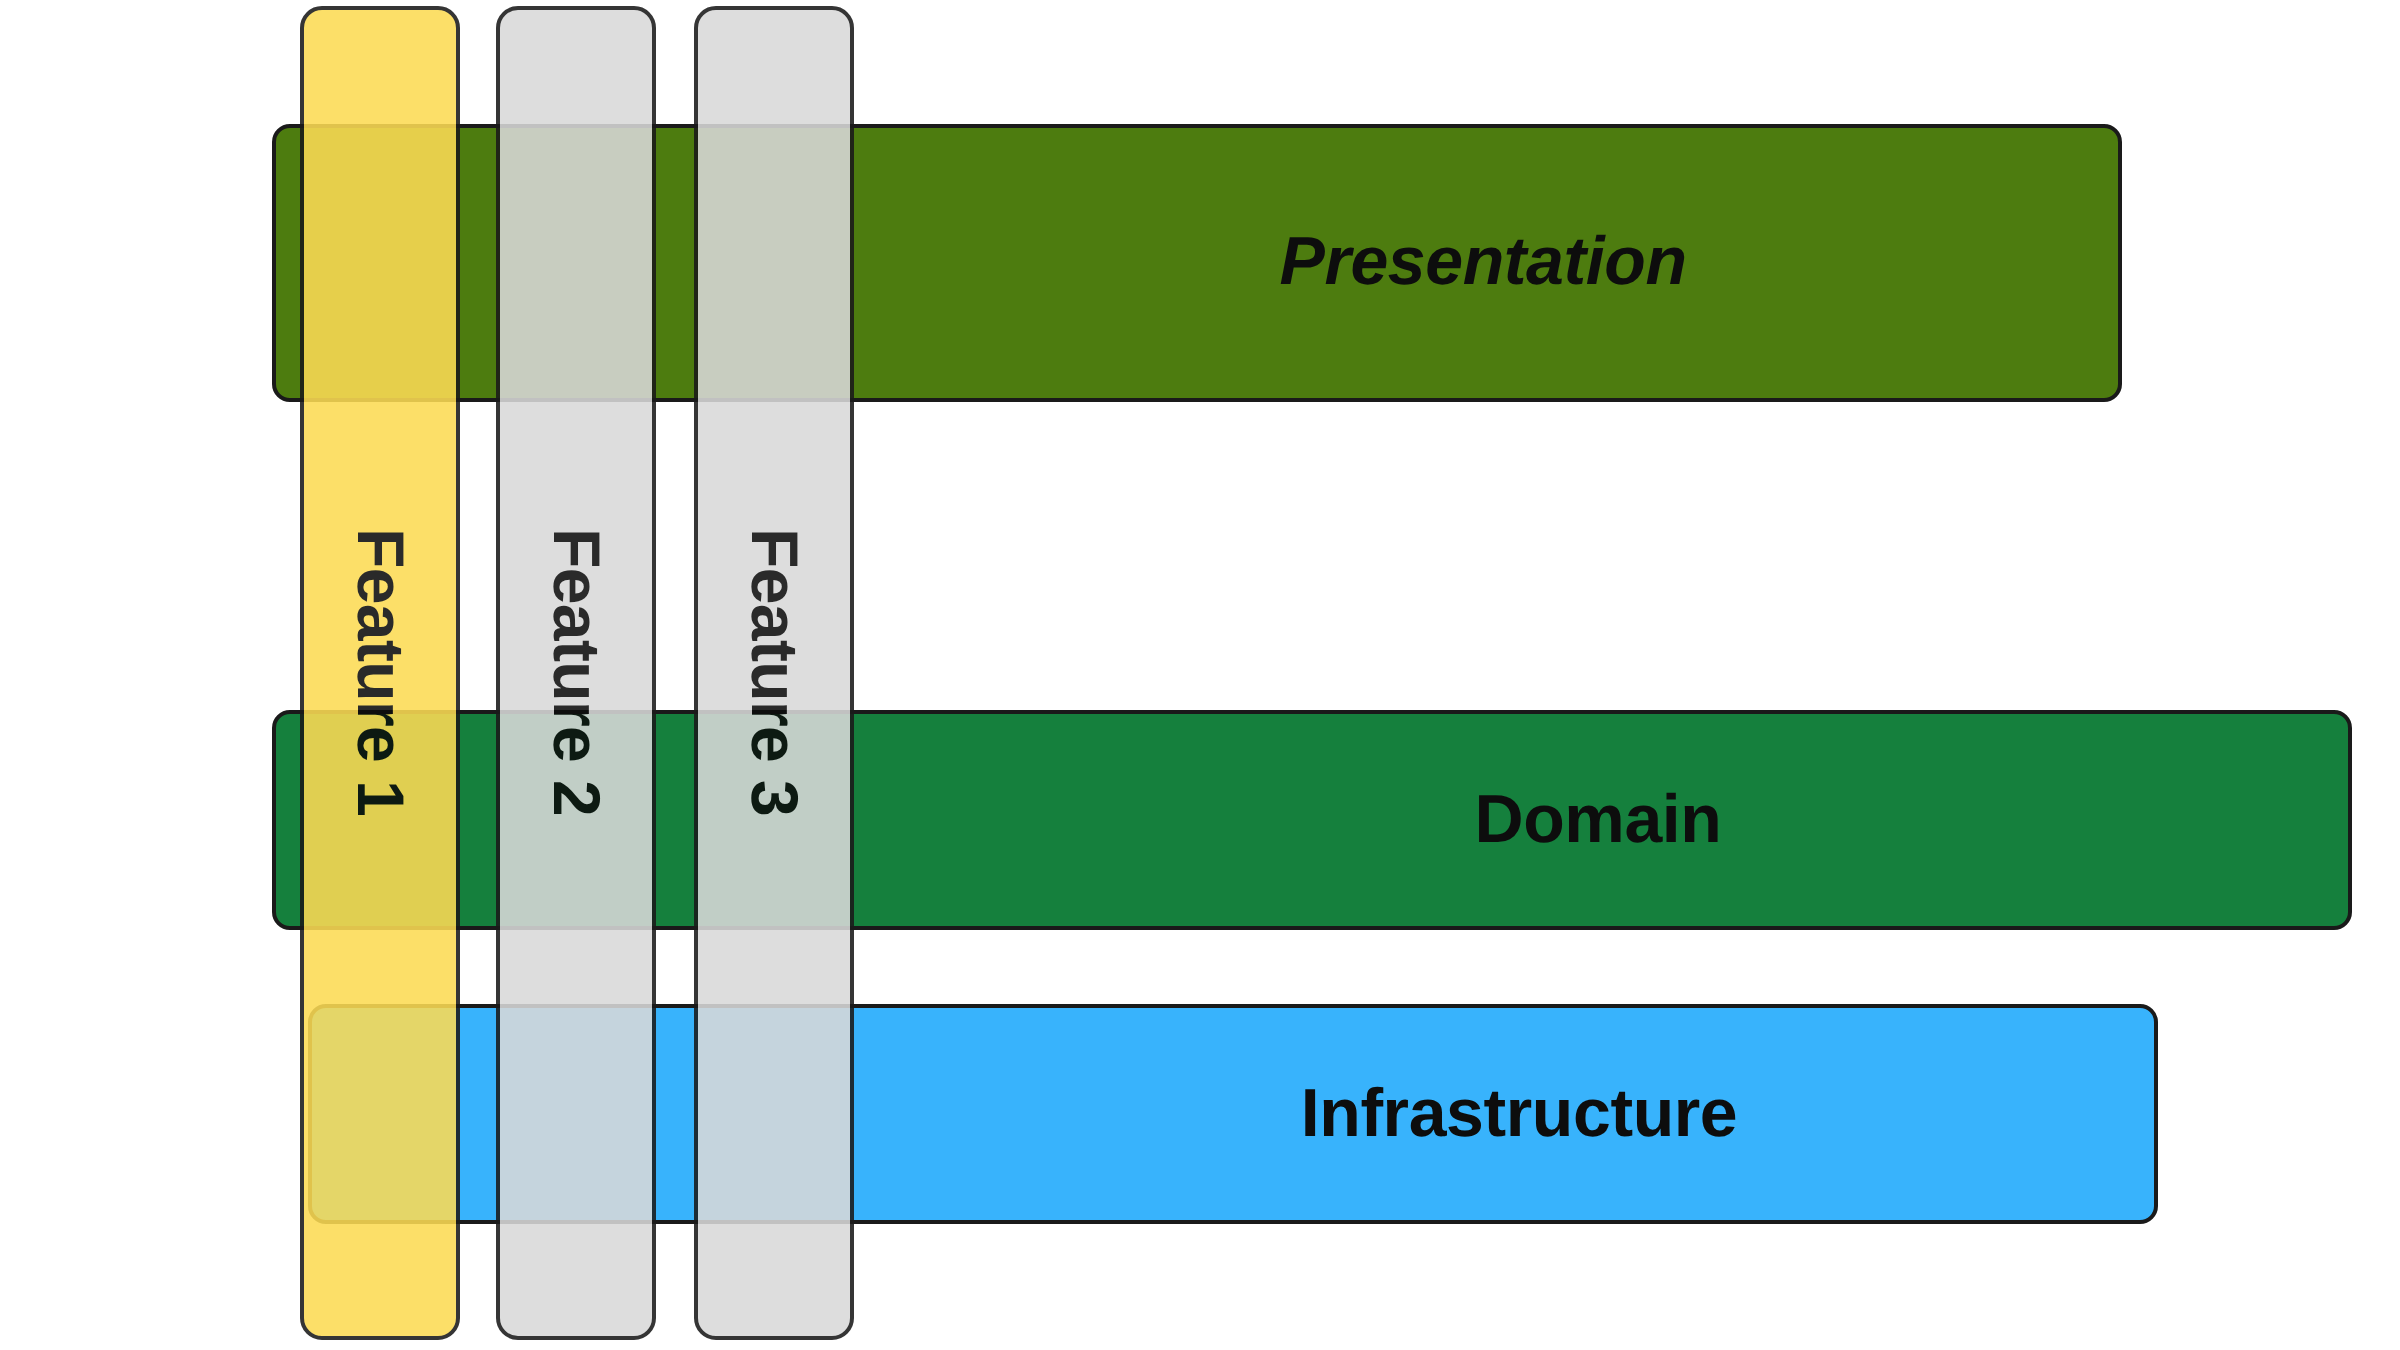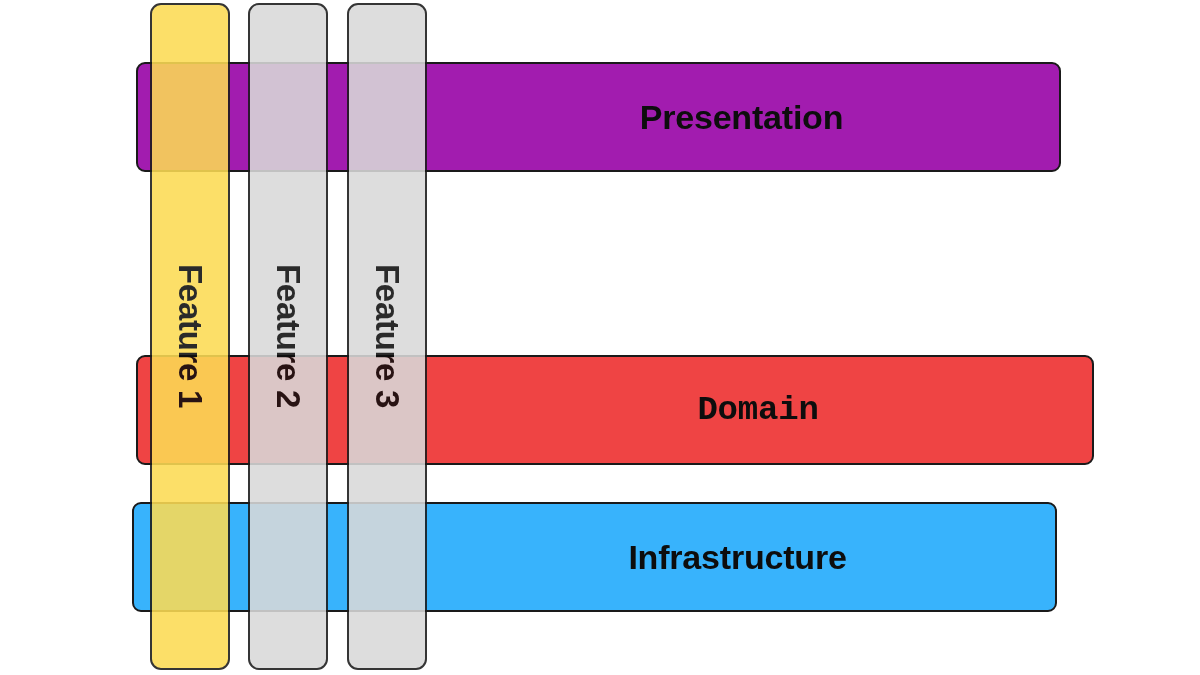--- a/index.html
+++ b/index.html
@@ -53,27 +53,27 @@
     writing-mode: vertical-rl;
     text-orientation: mixed;
     letter-spacing: -0.3px;
   }
 </style>
 </head>
 <body>
 
 <div id="canvas" style="background: rgb(255, 255, 255);">
 
-  <div class="layer-band" style="left: 136px; top: 62px; width: 925px; height: 110px; background: #a21caf; border-color: rgb(26, 26, 26);">
+  <div class="layer-band" style="left: 136px; top: 62px; width: 925px; height: 139px; background: #4d7c0f; border-color: rgb(26, 26, 26); font-style: italic;">
     <span class="layer-label">Presentation</span>
   </div>
-  <div class="layer-band" style="left: 136px; top: 355px; width: 958px; height: 110px; background: #ef4444; border-color: rgb(26, 26, 26); font-family: Liberation Mono, monospace;">
+  <div class="layer-band" style="left: 136px; top: 355px; width: 1040px; height: 110px; background: #15803d; border-color: rgb(26, 26, 26);">
     <span class="layer-label">Domain</span>
   </div>
-  <div class="layer-band" style="left: 132px; top: 502px; width: 925px; height: 110px; background: rgb(56, 179, 252); border-color: rgb(26, 26, 26);">
+  <div class="layer-band" style="left: 154px; top: 502px; width: 925px; height: 110px; background: rgb(56, 179, 252); border-color: rgb(26, 26, 26);">
     <span class="layer-label">Infrastructure</span>
   </div>
 
   <div class="feature-col" style="left: 150px; top: 3px; width: 80px; height: 667px; background: rgb(252, 219, 84); border-color: rgb(26, 26, 26);">
     <span class="feature-label">Feature 1</span>
   </div>
   <div class="feature-col" style="left: 248px; top: 3px; width: 80px; height: 667px; background: rgb(217, 217, 217); border-color: rgb(26, 26, 26);">
     <span class="feature-label">Feature 2</span>
   </div>
   <div class="feature-col" style="left: 347px; top: 3px; width: 80px; height: 667px; background: rgb(217, 217, 217); border-color: rgb(26, 26, 26);">

